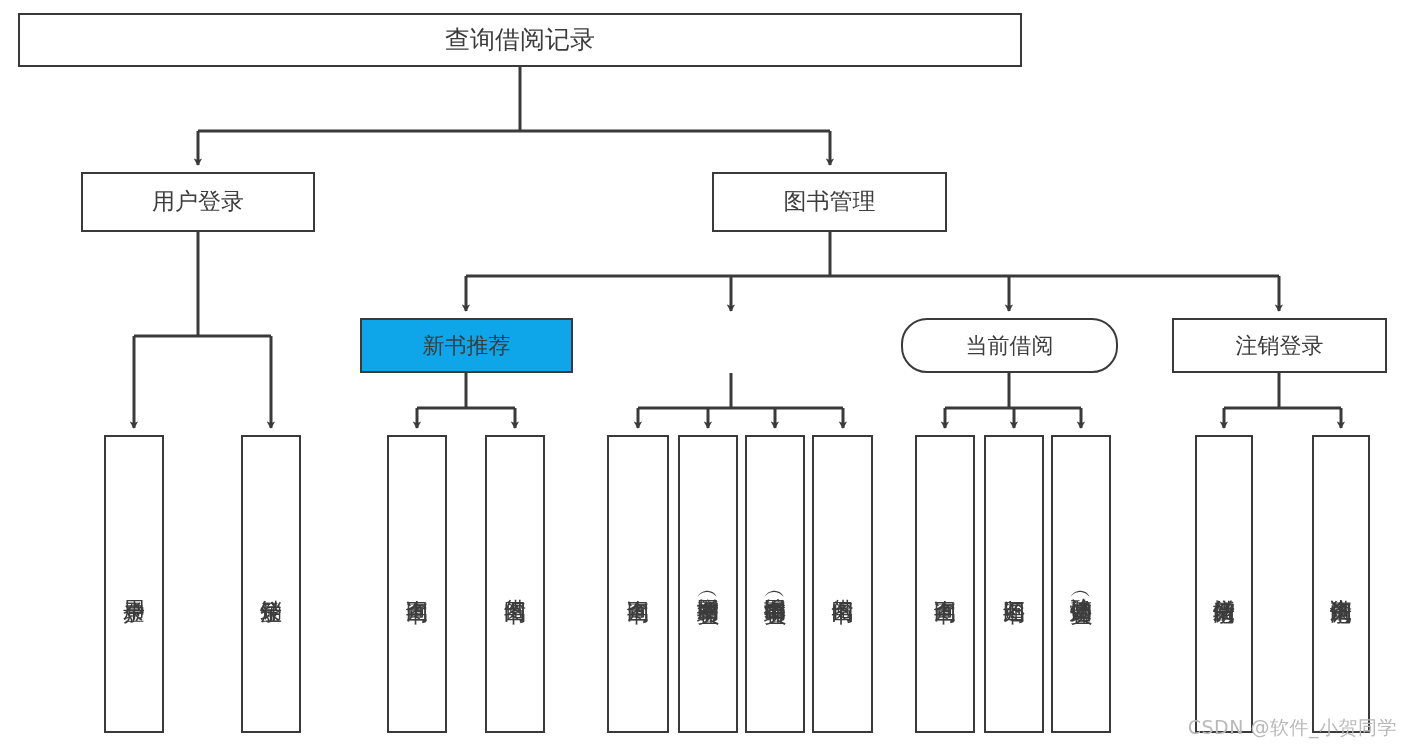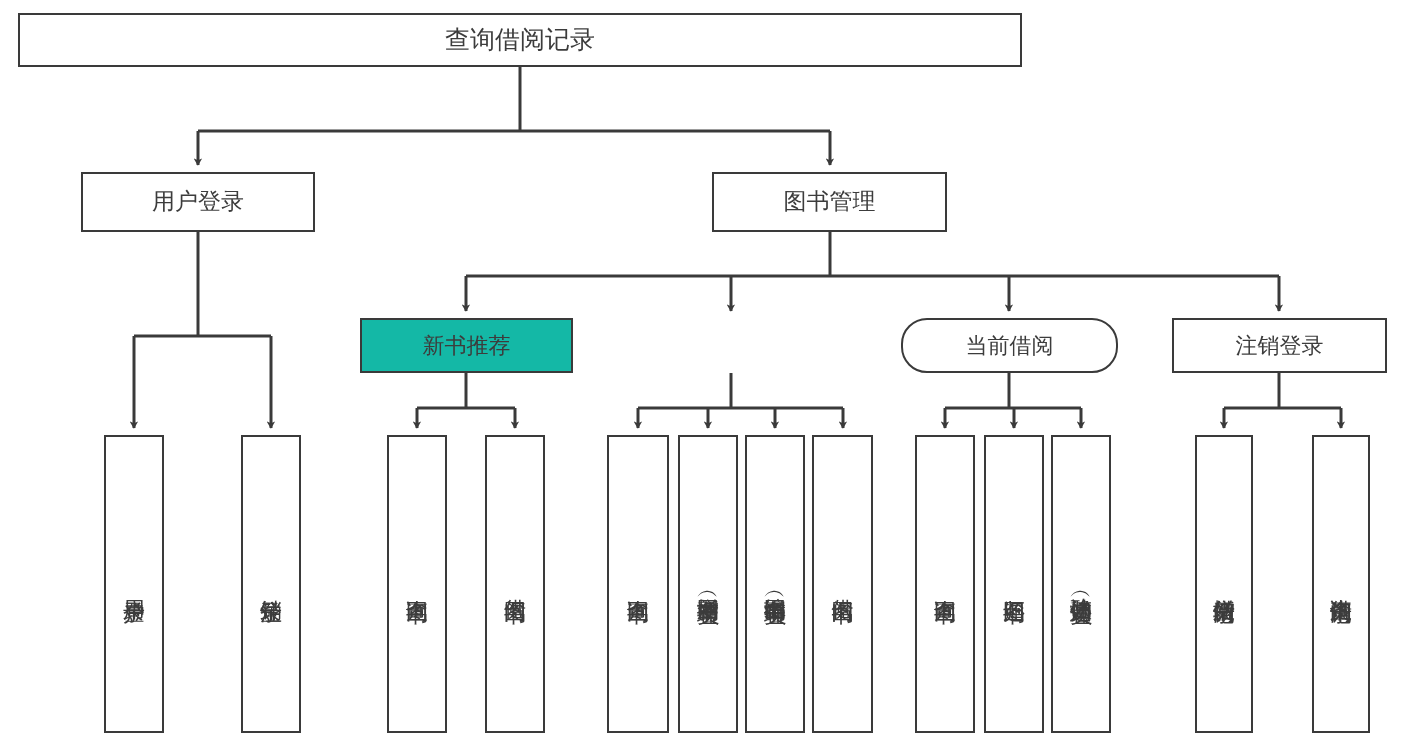--- a/index.html
+++ b/index.html
@@ -124,21 +124,21 @@
       <path d="M 1224 408 L 1224 428" marker-end="url(#arrowhead)"></path>
       <path d="M 1341 408 L 1341 428" marker-end="url(#arrowhead)"></path>
     </g>
   </svg>
 
   <div class="node root" id="node-root" style="left: 18px; top: 13px; width: 1004px; height: 54px; border-color: rgb(58, 58, 58); color: rgb(60, 60, 60); background: rgb(255, 255, 255);">查询借阅记录</div>
 
   <div class="node level1" id="node-l1-0" style="left: 81px; top: 172px; width: 234px; height: 60px; border-color: rgb(58, 58, 58); color: rgb(60, 60, 60); background: rgb(255, 255, 255);">用户登录</div>
   <div class="node level1" id="node-l1-1" style="left: 712px; top: 172px; width: 235px; height: 60px; border-color: rgb(58, 58, 58); color: rgb(60, 60, 60); background: rgb(255, 255, 255);">图书管理</div>
 
-  <div class="node level2" id="node-l2-0" style="left: 360px; top: 318px; width: 213px; height: 55px; border-color: rgb(58, 58, 58); color: rgb(60, 60, 60); background: #14b8a6;">新书推荐</div>
+  <div class="node level2" id="node-l2-0" style="left: 360px; top: 318px; width: 213px; height: 55px; border-color: rgb(58, 58, 58); color: rgb(60, 60, 60); background: #0ea5e9;">新书推荐</div>
   <div class="node level2" id="node-l2-2" style="left: 901px; top: 318px; width: 217px; height: 55px; border-color: rgb(58, 58, 58); color: rgb(60, 60, 60); background: rgb(255, 255, 255); border-radius: 26px;">当前借阅</div>
   <div class="node level2" id="node-l2-3" style="left: 1172px; top: 318px; width: 215px; height: 55px; border-color: rgb(58, 58, 58); color: rgb(60, 60, 60); background: rgb(255, 255, 255);">注销登录</div>
 
   <div class="node leaf" id="node-leaf-0" style="left: 104px; top: 435px; width: 60px; height: 298px; border-color: rgb(58, 58, 58); color: rgb(60, 60, 60); background: rgb(255, 255, 255);">
     <span class="vtext">用户登录</span>
   </div>
   <div class="node leaf" id="node-leaf-1" style="left: 241px; top: 435px; width: 60px; height: 298px; border-color: rgb(58, 58, 58); color: rgb(60, 60, 60); background: rgb(255, 255, 255);">
     <span class="vtext">注销登录</span>
   </div>
   <div class="node leaf" id="node-leaf-2" style="left: 387px; top: 435px; width: 60px; height: 298px; border-color: rgb(58, 58, 58); color: rgb(60, 60, 60); background: rgb(255, 255, 255);">
@@ -168,13 +168,14 @@
   <div class="node leaf" id="node-leaf-10" style="left: 1051px; top: 435px; width: 60px; height: 298px; border-color: rgb(58, 58, 58); color: rgb(60, 60, 60); background: rgb(255, 255, 255);">
     <span class="vtext">确认归还（管理员）</span>
   </div>
   <div class="node leaf" id="node-leaf-11" style="left: 1195px; top: 435px; width: 58px; height: 298px; border-color: rgb(58, 58, 58); color: rgb(60, 60, 60); background: rgb(255, 255, 255);">
     <span class="vtext">新增借阅记录</span>
   </div>
   <div class="node leaf" id="node-leaf-12" style="left: 1312px; top: 435px; width: 58px; height: 298px; border-color: rgb(58, 58, 58); color: rgb(60, 60, 60); background: rgb(255, 255, 255);">
     <span class="vtext">查询借阅记录</span>
   </div>
 
+  <div class="watermark" style="color: rgb(185, 185, 185);">CSDN @软件_小贺同学</div>
 </div>
 
 </body></html>

